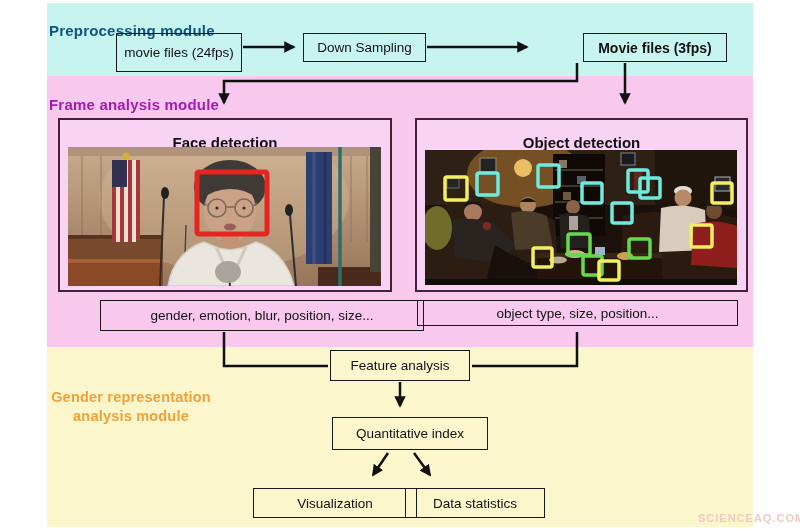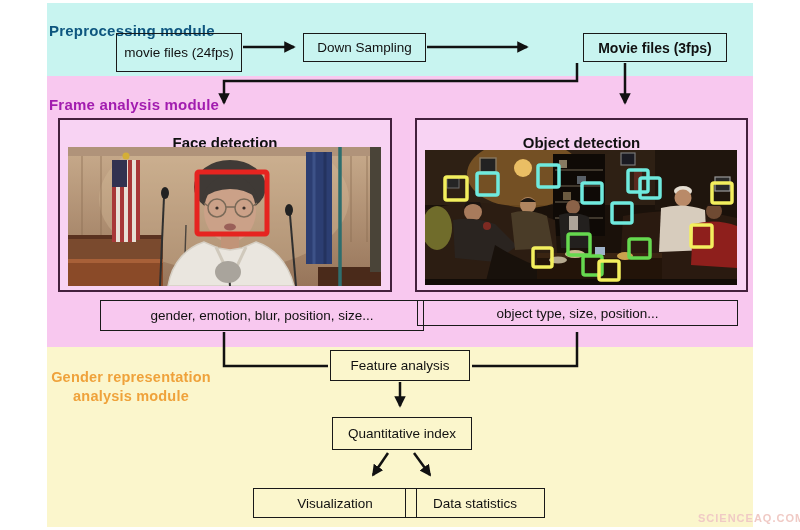--- a/index.html
+++ b/index.html
@@ -5,40 +5,40 @@
   html,body{margin:0;padding:0;background:#fff;}
   #page{position:relative;width:800px;height:530px;background:#ffffff;
         font-family:"Liberation Sans",sans-serif;overflow:hidden;}
   .band{position:absolute;left:47px;width:706px;}
   #sec-pre{top:3px;height:73px;background:#c8f4f0;}
   #sec-frame{top:76px;height:271px;background:#f8c8ef;}
   #sec-gender{top:347px;height:180px;background:#fbf6cc;}
   .module-label{position:absolute;font-weight:bold;font-size:15px;letter-spacing:.2px;margin-top:16px;}
   #lbl-pre{left:49px;top:6px;color:#0e567f;}
   #lbl-frame{left:49px;top:80px;color:#a21caf;}
-  #lbl-gender{left:47px;top:352px;width:168px;color:#efa23b;font-size:14.5px;
+  #lbl-gender{left:47px;top:372px;width:168px;color:#efa23b;font-size:14.5px;
               line-height:19px;text-align:center;}
   .node{position:absolute;display:flex;align-items:center;justify-content:center;
         border:1.6px solid #191919;font-size:13.5px;color:#111;background:transparent;
         box-sizing:border-box;text-align:center;}
   .bold{font-weight:bold;margin-left:47px;}
   .panel{position:absolute;border:2px solid #43203c;background:#f8d3f3;box-sizing:border-box;}
   .panel-title{font-weight:bold;font-size:15px;color:#111;text-align:center;margin-top:14px;}
   #panel-face{left:58px;top:118px;width:334px;height:174px;}
   #panel-object{left:415px;top:118px;width:333px;height:174px;}
   .photo{position:absolute;overflow:hidden;}
   #photo-face{left:68px;top:147px;width:313px;height:139px;}
   #photo-object{left:425px;top:150px;width:312px;height:135px;}
   #out-face{left:64px;top:300px;width:324px;height:31px;margin-left:36px;}
   #out-object{left:417px;top:300px;width:321px;height:26px;}
   #box-m24{left:116px;top:33px;width:126px;height:39px;}
   #box-ds{left:303px;top:33px;width:123px;height:29px;}
   #box-m3{left:536px;top:33px;width:144px;height:29px;font-size:14px;}
   #box-feature{left:330px;top:350px;width:140px;height:31px;}
-  #box-quant{left:332px;top:417px;width:140px;height:33px;}
+  #box-quant{left:332px;top:417px;width:156px;height:33px;}
   #box-viz{left:253px;top:488px;width:164px;height:30px;}
   #box-stats{left:405px;top:488px;width:140px;height:30px;}
   #connectors{position:absolute;left:0;top:0;pointer-events:none;}
   #watermark{position:absolute;left:698px;top:512px;font-size:11px;color:#f0cac5;
              letter-spacing:1px;font-weight:bold;}
 </style>
 </head>
 <body>
 
 <div id="page">

